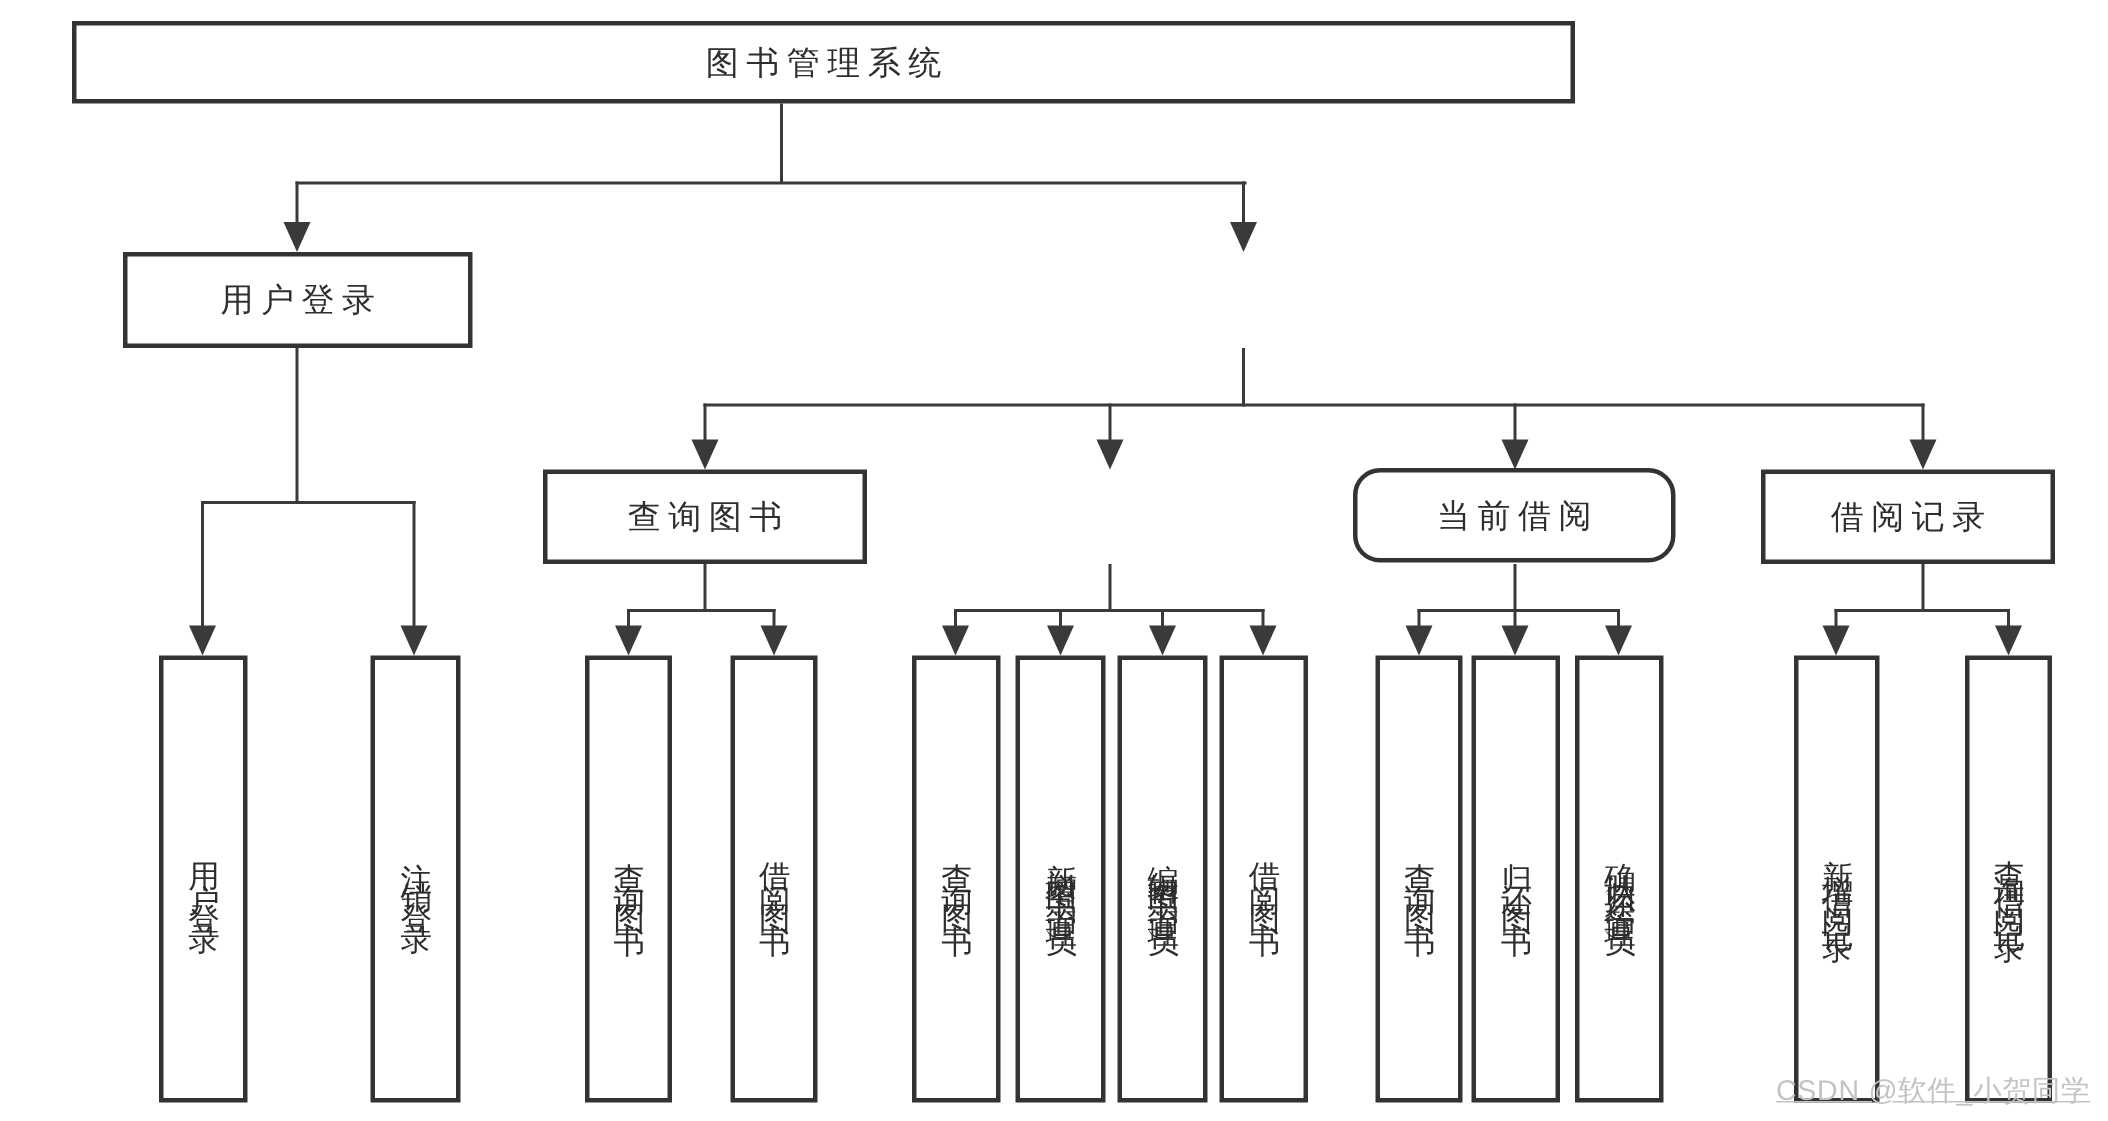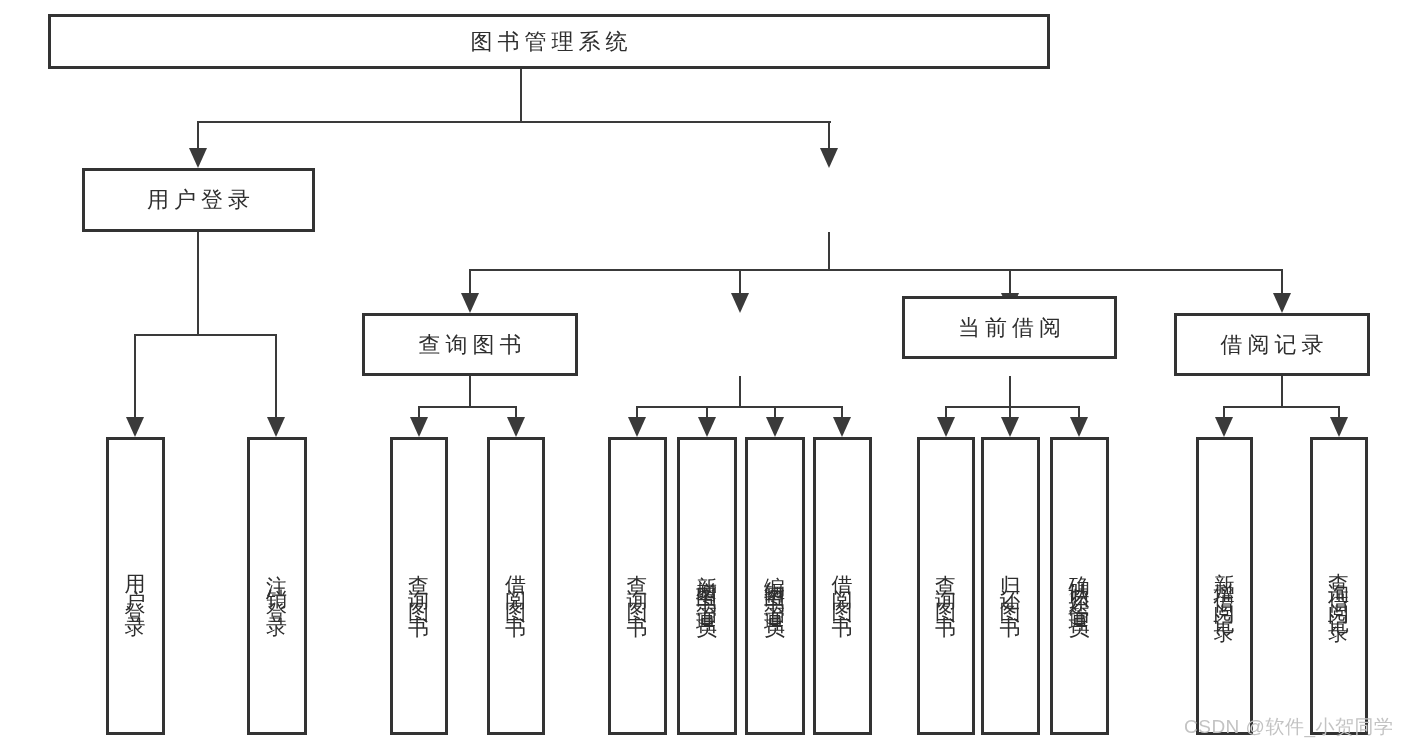--- a/index.html
+++ b/index.html
@@ -16,21 +16,21 @@
   .sp-w .lbl{letter-spacing:14px;}
   .sp-m .lbl{letter-spacing:10px;}
   .sp-t .lbl{letter-spacing:6px;}
   
   .vl{position:absolute;width:2px;background:#3a3a3a;}
   .hl{position:absolute;height:2px;background:#3a3a3a;}
   .ar{position:absolute;width:0;height:0;border-left:9px solid transparent;
       border-right:9px solid transparent;border-top:20px solid #3a3a3a;}
   
   #wm{position:absolute;left:1184px;top:714px;font-size:19px;color:#c3c3c3;
-      letter-spacing:0.5px;white-space:nowrap;z-index:5;}
+      letter-spacing:0.5px;white-space:nowrap;z-index:5;text-decoration:underline;}
 </style>
 </head>
 <body>
 
 <div id="page">
 
   <div class="hbox" style="left:21px;top:14px;width:1002px;height:55px;margin-left:27px;">图书管理系统</div>
 
   <div class="vl" style="left:520px;top:69px;height:53px;"></div>
   <div class="hl" style="left:197px;top:121px;width:634px;"></div>
@@ -53,21 +53,21 @@
   <div class="vl" style="left:469px;top:269px;height:26px;"></div>
   <div class="vl" style="left:739px;top:269px;height:26px;"></div>
   <div class="vl" style="left:1009px;top:269px;height:26px;"></div>
   <div class="vl" style="left:1281px;top:269px;height:26px;"></div>
   <div class="ar" style="left:461px;top:293px;"></div>
   <div class="ar" style="left:731px;top:293px;"></div>
   <div class="ar" style="left:1001px;top:293px;"></div>
   <div class="ar" style="left:1273px;top:293px;"></div>
 
   <div class="hbox" style="left:362px;top:313px;width:216px;height:63px;">查询图书</div>
-  <div class="hbox" style="left:902px;top:296px;width:215px;height:63px;">当前借阅</div>
+  <div class="hbox" style="left:902px;top:312px;width:215px;height:63px;border-radius:18px;">当前借阅</div>
   <div class="hbox" style="left:1174px;top:313px;width:196px;height:63px;">借阅记录</div>
 
   <div class="vl" style="left:469px;top:376px;height:32px;"></div>
   <div class="hl" style="left:418px;top:406px;width:99px;"></div>
   <div class="vl" style="left:418px;top:406px;height:13px;"></div>
   <div class="vl" style="left:515px;top:406px;height:13px;"></div>
   <div class="ar" style="left:410px;top:417px;"></div>
   <div class="ar" style="left:507px;top:417px;"></div>
 
   <div class="vl" style="left:739px;top:376px;height:32px;"></div>

